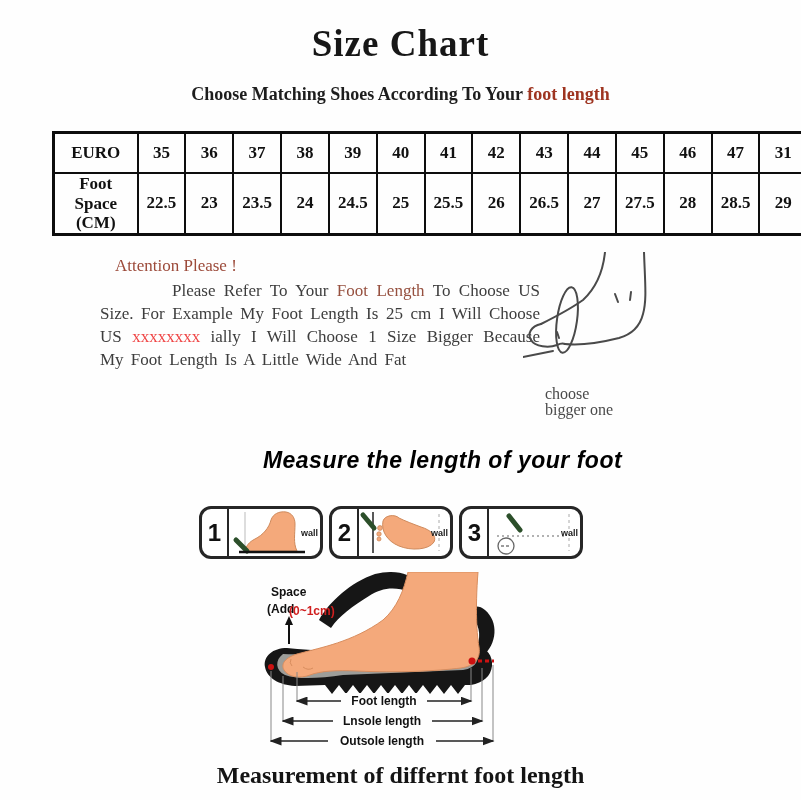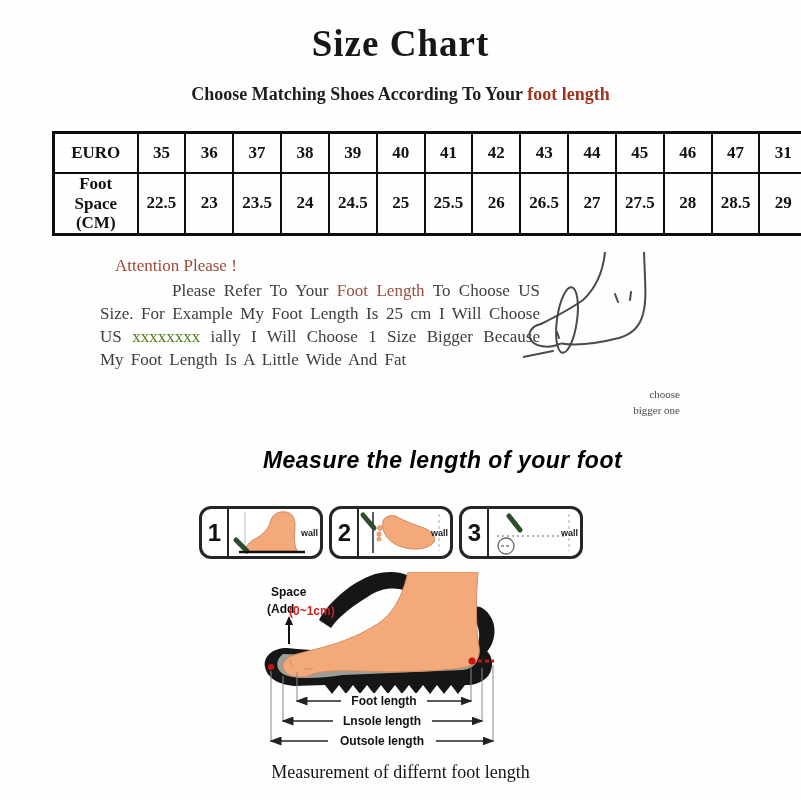--- a/index.html
+++ b/index.html
@@ -16,40 +16,40 @@
                  font-weight:bold;font-size:17px;padding:0;color:#111;}
   table.sizes tr.r1 td{height:38px;}
   table.sizes tr.r2 td{height:55px;}
   td.headcell{font-size:18px;}
   td.headcell2{font-size:15px;line-height:1.15;}
   .attention{position:absolute;left:100px;top:256px;width:440px;}
   .attention-heading{font-size:17px;color:#9c4a3a;margin:0 0 3px 15px;}
   .attention-body{font-size:17px;line-height:23px;color:#3d3d3d;text-align:justify;
                   text-indent:72px;word-spacing:3px;margin:0;}
   .attention-body .fl{color:#96503f;}
-  .attention-body .cx{color:#4d7c0f;}
+  .attention-body .cx{color:#ef4444;}
   .sketch-svg{position:absolute;left:523px;top:252px;}
-  .sketch-caption{position:absolute;left:545px;top:386px;width:135px;text-align:right;
-                  font-size:11px;line-height:16px;color:#4a4a4a;}
+  .sketch-caption{position:absolute;left:545px;top:386px;width:135px;text-align:left;
+                  font-size:16px;line-height:16px;color:#4a4a4a;}
   .measure-heading{position:absolute;top:447px;left:0;width:100%;text-align:center;
                    font-family:"Liberation Sans", sans-serif;font-style:italic;font-weight:bold;
                    font-size:23px;color:#000000;letter-spacing:.5px;padding-left:42px;}
   .steps-row{position:absolute;left:199px;top:506px;display:flex;gap:6px;}
   .step-panel{width:124px;height:53px;border:3px solid #262626;border-radius:12px;
               background:#fff;box-sizing:border-box;display:flex;}
   .step-num{width:25px;border-right:2px solid #262626;display:flex;align-items:center;
             justify-content:center;font-family:"Liberation Sans", sans-serif;
             font-weight:bold;font-size:24px;color:#111;}
   .step-content{flex:1;position:relative;padding-left:27px;}
   .step-content svg{position:absolute;left:0;top:0;}
   .wall-label{position:absolute;right:2px;top:50%;transform:translateY(-50%);
               font-family:"Liberation Sans", sans-serif;font-weight:bold;font-size:9px;color:#222;}
   .bigdiagram{position:absolute;left:225px;top:572px;}
   .footer-caption{position:absolute;top:762px;left:0;width:100%;text-align:center;
-                  font-size:18px;font-weight:normal;color:#141414;}
+                  font-size:24px;font-weight:bold;color:#141414;}
   .dimtext{font-family:"Liberation Sans", sans-serif;font-weight:bold;font-size:12px;fill:#111;}
 </style>
 </head>
 <body>
 
 <div id="canvas">
 
   <div class="title">Size Chart</div>
 
   <div class="subtitle">

